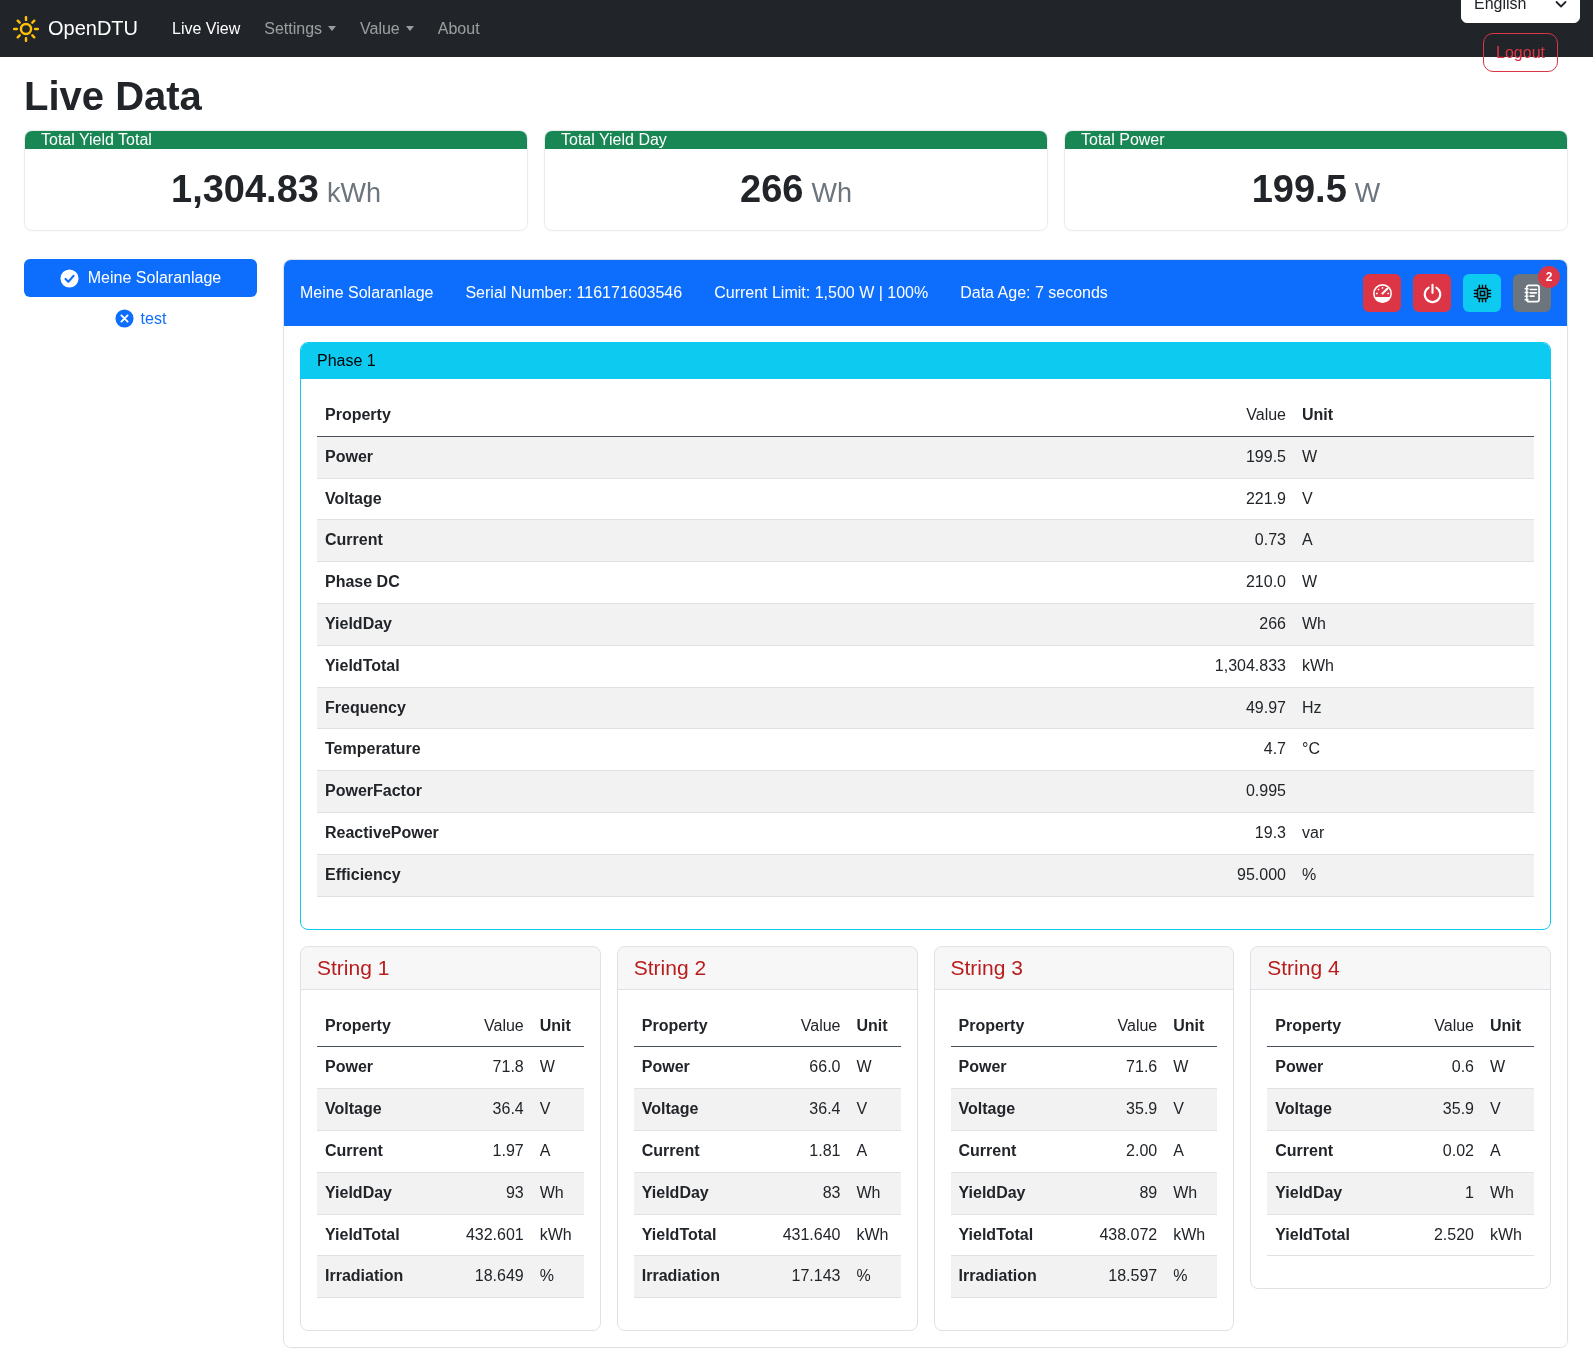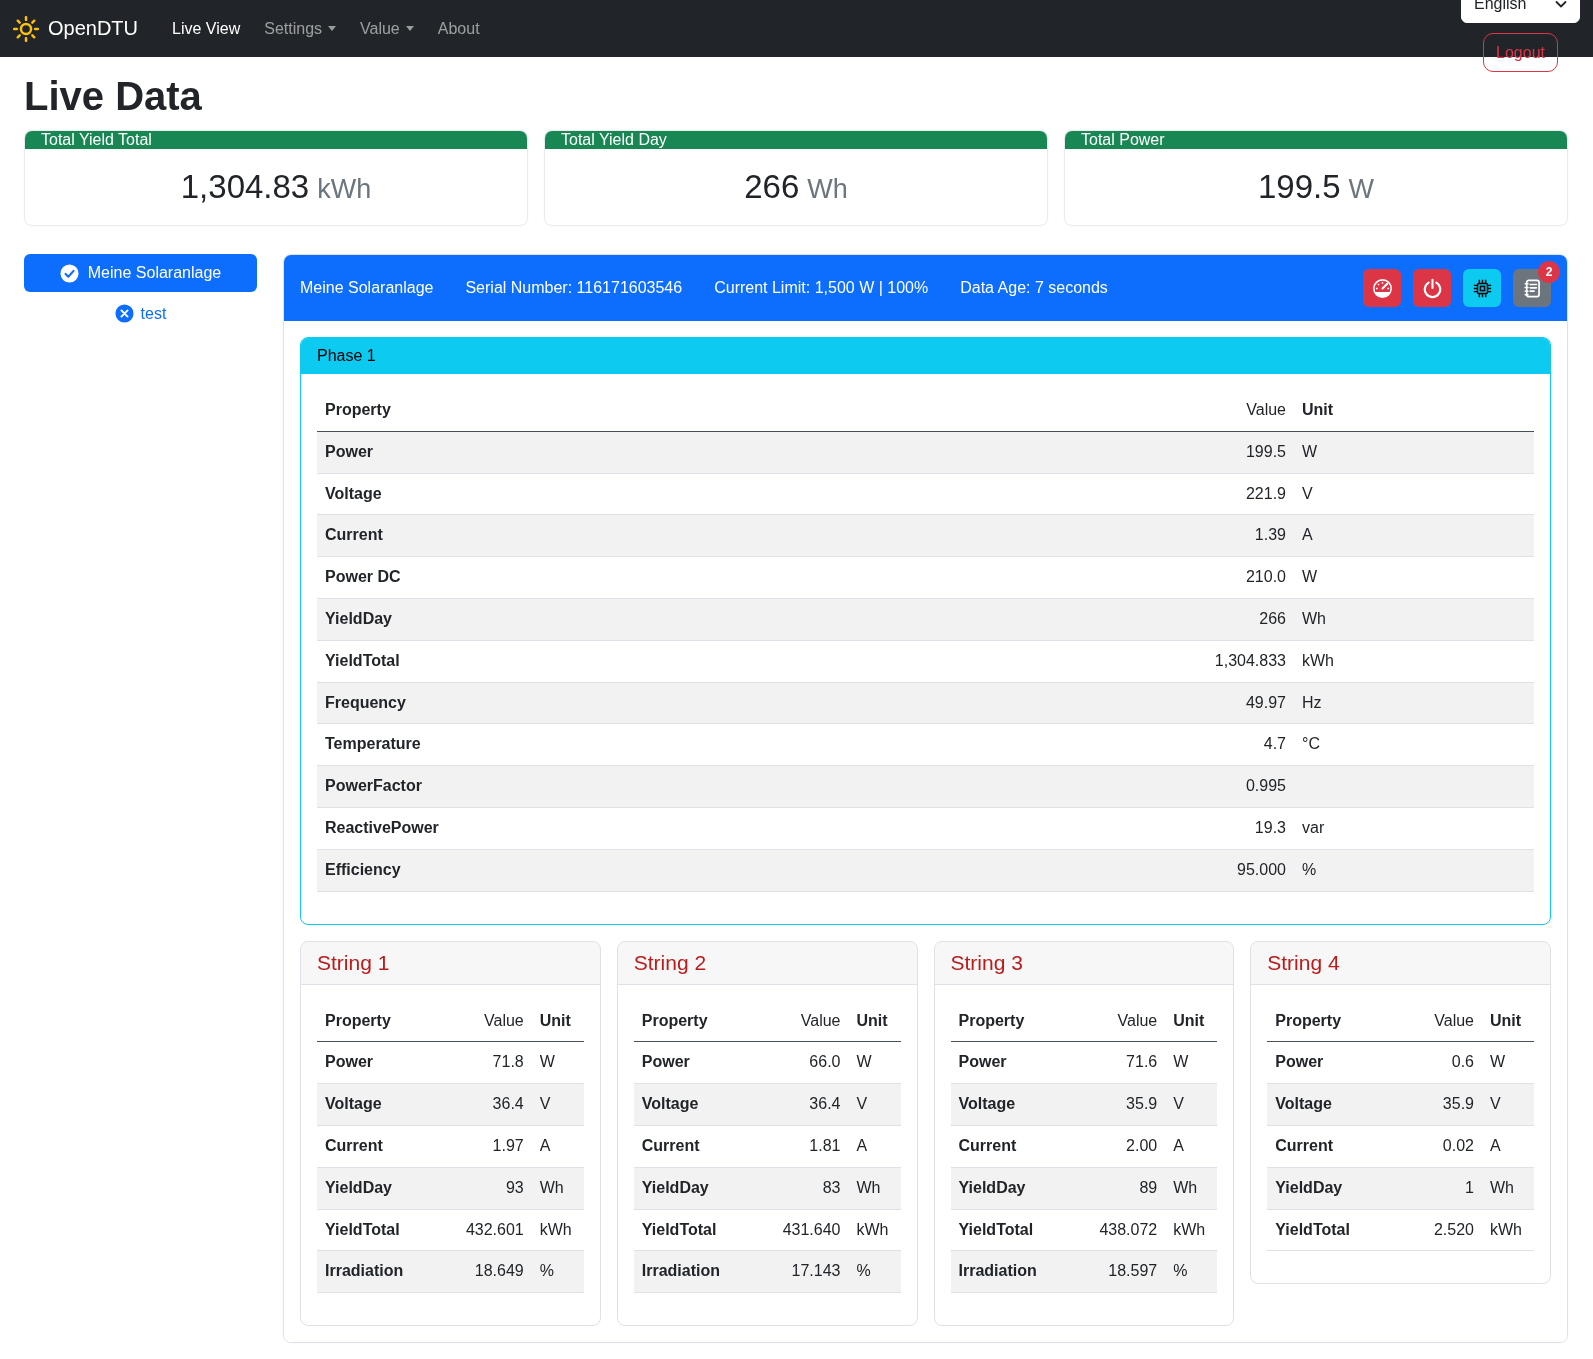--- a/index.html
+++ b/index.html
@@ -46,21 +46,21 @@
   
   .page { padding:15px 25px 27px 24px; }
   h1.page-title { font-size:40px; font-weight:600; margin:0 0 10px 0; line-height:1.2; }
 
   .summary-row { display:grid; grid-template-columns:repeat(3,1fr); gap:16px; }
   .summary-card { border:1px solid #e9ecef; border-radius:8px; overflow:hidden; box-shadow:0 0 2px rgba(0,0,0,.05); }
   .summary-card .card-head {
     background:#198754; color:#fff; padding:0 16px; font-size:16px;
   }
   .summary-card .card-body { text-align:center; padding:19px 16px; }
-  .summary-value { font-size:33px; font-weight:400; color:#212529; }
+  .summary-value { font-size:38px; font-weight:700; color:#212529; }
   .summary-unit { font-size:27px; font-weight:400; color:#6c757d; margin-left:8px; }
 
   .content-row { display:flex; gap:26px; margin-top:28px; align-items:flex-start; }
 
   
   .sidebar { width:233px; flex-shrink:0; }
   .inv-select-btn {
     width:100%; background:#0d6efd; color:#fff; border:none; border-radius:6px;
     height:38px; font-size:16px; font-family:inherit; cursor:pointer;
     display:flex; align-items:center; justify-content:center; gap:9px;
@@ -301,25 +301,25 @@
                     <td class="col-val">199.5</td>
                     <td class="col-unit">W</td>
                   </tr>
                   <tr>
                     <td class="col-prop">Voltage</td>
                     <td class="col-val">221.9</td>
                     <td class="col-unit">V</td>
                   </tr>
                   <tr>
                     <td class="col-prop">Current</td>
-                    <td class="col-val">1.39</td>
+                    <td class="col-val">0.73</td>
                     <td class="col-unit">A</td>
                   </tr>
                   <tr>
-                    <td class="col-prop">Power DC</td>
+                    <td class="col-prop">Phase DC</td>
                     <td class="col-val">210.0</td>
                     <td class="col-unit">W</td>
                   </tr>
                   <tr>
                     <td class="col-prop">YieldDay</td>
                     <td class="col-val">266</td>
                     <td class="col-unit">Wh</td>
                   </tr>
                   <tr>
                     <td class="col-prop">YieldTotal</td>

